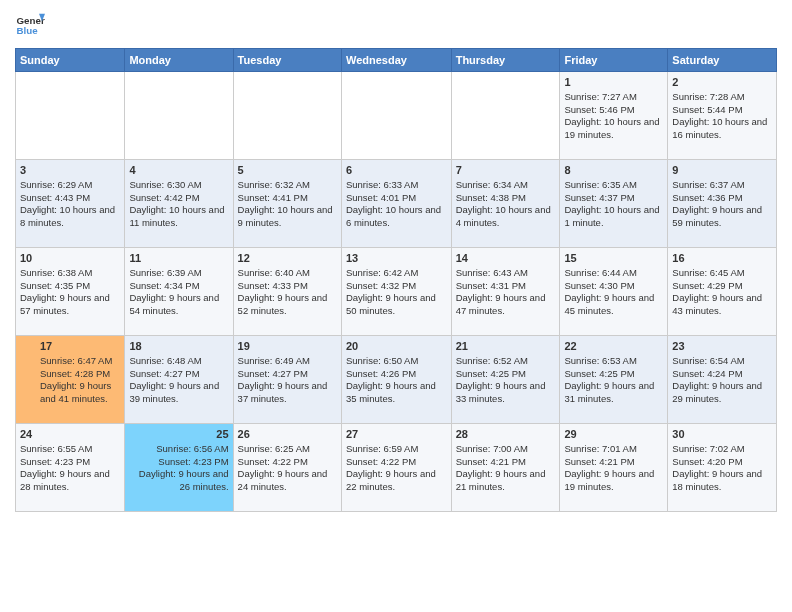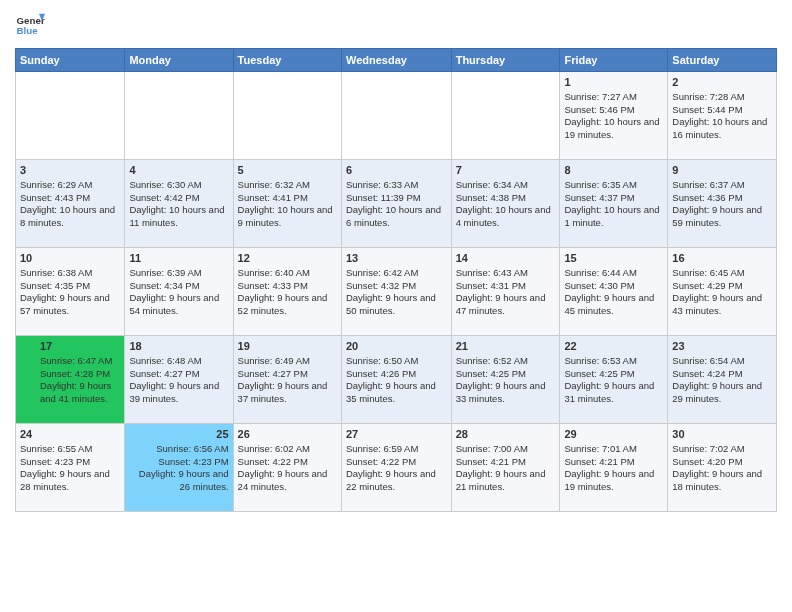--- a/index.html
+++ b/index.html
@@ -143,21 +143,21 @@
         </td>
         <td style="background: rgb(232, 238, 247);">
           <span class="day-num">5</span>
           <div>Sunrise: 6:32 AM</div>
           <div>Sunset: 4:41 PM</div>
           <div>Daylight: 10 hours and 9 minutes.</div>
         </td>
         <td style="background: rgb(232, 238, 247);">
           <span class="day-num">6</span>
           <div>Sunrise: 6:33 AM</div>
-          <div>Sunset: 11:39 PM</div>
+          <div>Sunset: 4:01 PM</div>
           <div>Daylight: 10 hours and 6 minutes.</div>
         </td>
         <td style="background: rgb(232, 238, 247);">
           <span class="day-num">7</span>
           <div>Sunrise: 6:34 AM</div>
           <div>Sunset: 4:38 PM</div>
           <div>Daylight: 10 hours and 4 minutes.</div>
         </td>
         <td style="background: rgb(232, 238, 247);">
           <span class="day-num">8</span>
@@ -210,21 +210,21 @@
           <div>Daylight: 9 hours and 45 minutes.</div>
         </td>
         <td style="background: rgb(245, 247, 250);">
           <span class="day-num">16</span>
           <div>Sunrise: 6:45 AM</div>
           <div>Sunset: 4:29 PM</div>
           <div>Daylight: 9 hours and 43 minutes.</div>
         </td>
       </tr>
       <tr>
-        <td style="background: #22c55e; padding-left: 24px;">
+        <td style="background: #fdba74; padding-left: 24px;">
           <span class="day-num">17</span>
           <div>Sunrise: 6:47 AM</div>
           <div>Sunset: 4:28 PM</div>
           <div>Daylight: 9 hours and 41 minutes.</div>
         </td>
         <td style="background: rgb(232, 238, 247); margin-left: 9px;">
           <span class="day-num">18</span>
           <div>Sunrise: 6:48 AM</div>
           <div>Sunset: 4:27 PM</div>
           <div>Daylight: 9 hours and 39 minutes.</div>
@@ -268,21 +268,21 @@
           <div>Daylight: 9 hours and 28 minutes.</div>
         </td>
         <td style="background: #7dd3fc; text-align: right;">
           <span class="day-num">25</span>
           <div>Sunrise: 6:56 AM</div>
           <div>Sunset: 4:23 PM</div>
           <div>Daylight: 9 hours and 26 minutes.</div>
         </td>
         <td style="background: rgb(245, 247, 250);">
           <span class="day-num">26</span>
-          <div>Sunrise: 6:02 AM</div>
+          <div>Sunrise: 6:25 AM</div>
           <div>Sunset: 4:22 PM</div>
           <div>Daylight: 9 hours and 24 minutes.</div>
         </td>
         <td style="background: rgb(245, 247, 250);">
           <span class="day-num">27</span>
           <div>Sunrise: 6:59 AM</div>
           <div>Sunset: 4:22 PM</div>
           <div>Daylight: 9 hours and 22 minutes.</div>
         </td>
         <td style="background: rgb(245, 247, 250); margin-left: 15px;">

